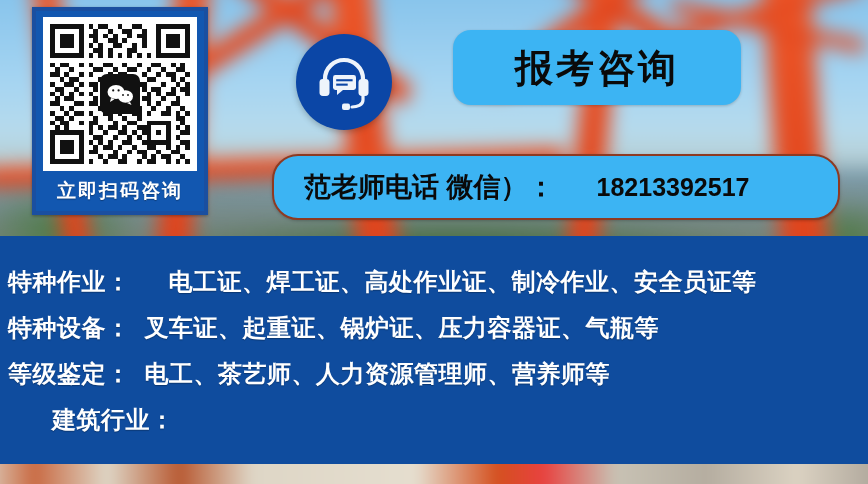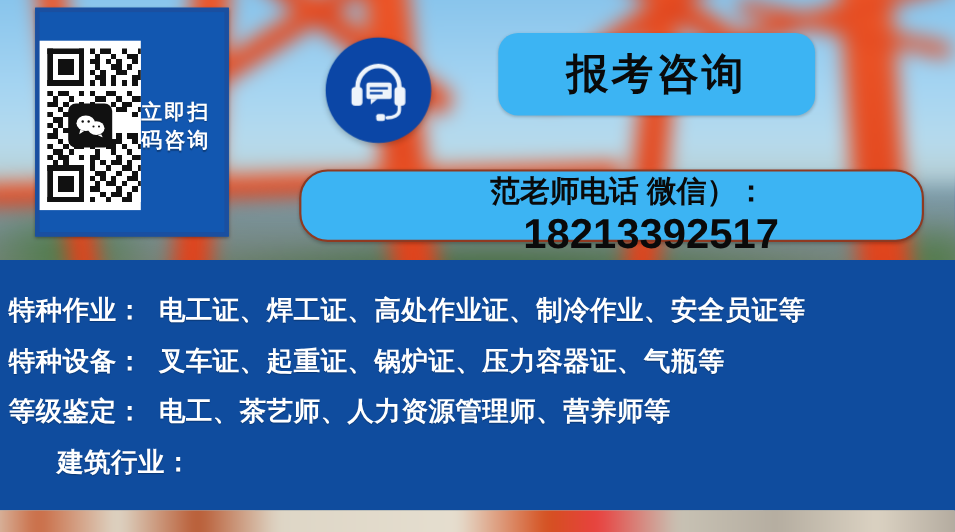--- a/index.html
+++ b/index.html
@@ -114,37 +114,37 @@
     white-space: nowrap;
     color: #ffffff;
     font-weight: bold;
     font-size: 24px;
     letter-spacing: 0.5px;
     text-shadow: 0 1px 1px rgba(0,0,0,0.28);
   }
   .info-row .label { margin-right: 14px; }
   .info-row .value { }
 
-  .info-row.r0 { top: 30px; }
+  .info-row.r0 { top: 30px; gap: 24px; }
   .info-row.r1 { top: 76px; }
   .info-row.r2 { top: 122px; }
   .info-row.r3 { top: 168px; margin-left: 44px; }
 
   
   .qr-card {
     position: absolute;
     left: 32px;
     top: 7px;
     width: 176px;
     height: 208px;
     background: #1257b0;
     border: 4px solid #1a4fa0;
     box-sizing: border-box;
     display: flex;
-    flex-direction: row;
+    flex-direction: column;
     align-items: center;
     box-shadow: 0 1px 3px rgba(0,0,0,0.35);
   }
   .qr-white {
     width: 154px;
     height: 154px;
     margin-top: 6px;
     background: #ffffff;
     position: relative;
     overflow: hidden;
@@ -220,31 +220,30 @@
     width: 568px;
     height: 66px;
     background: #3cb4f3;
     border: 2px solid #8e3a22;
     border-radius: 26px;
     box-sizing: border-box;
     display: flex;
     align-items: center;
     padding-left: 30px;
     box-shadow: 0 1px 3px rgba(0,0,0,0.22);
-    flex-direction: column;
   }
   .phone-badge .lbl {
     color: #0a0a0a;
     font-size: 27px;
     font-weight: bold;
     letter-spacing: 0px;
   }
   .phone-badge .num {
     color: #0a0a0a;
-    font-size: 38px;
+    font-size: 25px;
     font-weight: bold;
     margin-left: 42px;
     letter-spacing: 0px;
   }
 </style>
 </head>
 <body>
 
 <div class="banner">
 

